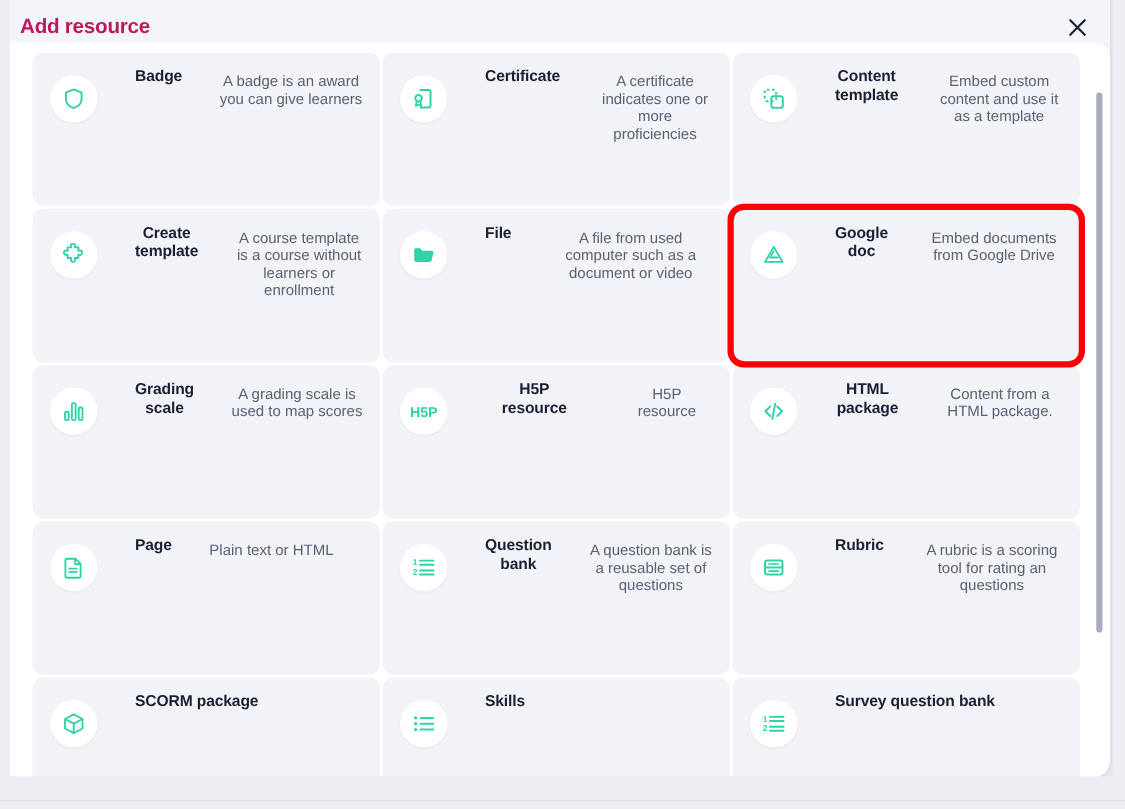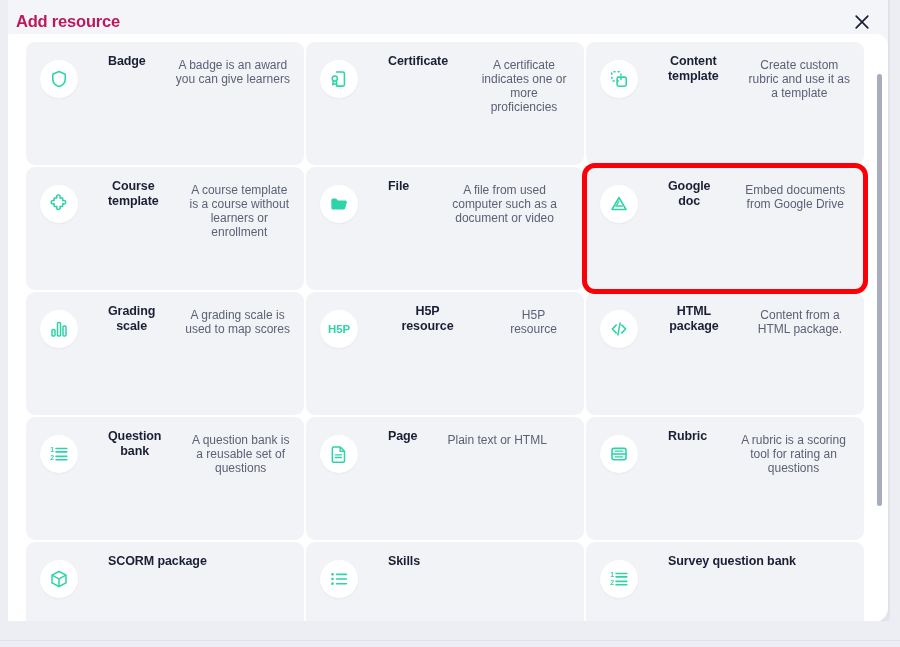--- a/index.html
+++ b/index.html
@@ -237,29 +237,29 @@
             <div class="card-desc">A certificate indicates one or more proficiencies</div>
           </div>
           <div class="card">
             <div class="icon-badge">
               <svg width="20" height="20" viewBox="0 0 24 24" fill="none">
                 <rect x="3.3" y="3.3" width="11" height="11" rx="2" stroke="#2dd4a7" stroke-width="1.9" stroke-dasharray="2.6 2.4"></rect>
                 <rect x="9.7" y="9.7" width="11" height="11" rx="2" stroke="#2dd4a7" stroke-width="1.9"></rect>
               </svg>
             </div>
             <div class="card-title">Content template</div>
-            <div class="card-desc">Create custom rubric and use it as a template</div>
+            <div class="card-desc">Embed custom content and use it as a template</div>
           </div>
           <div class="card">
             <div class="icon-badge">
               <svg width="20" height="20" viewBox="0 0 24 24" fill="none">
                 <path d="M9.2 3.2 a2.1 2.1 0 0 1 4.2 0 c0 .6-.3 1-.3 1.5 h3.3 v3.3 c.5 0 .9-.3 1.5-.3 a2.1 2.1 0 0 1 0 4.2 c-.6 0-1-.3-1.5-.3 v3.3 h-3.3 c0 .5.3.9.3 1.5 a2.1 2.1 0 0 1-4.2 0 c0-.6.3-1 .3-1.5 H6.2 v-3.3 c-.5 0-.9.3-1.5.3 a2.1 2.1 0 0 1 0-4.2 c.6 0 1 .3 1.5 .3 V4.7 h3.3 c0-.5-.3-.9-.3-1.5 Z" stroke="#2dd4a7" stroke-width="1.8" stroke-linejoin="round"></path>
               </svg>
             </div>
-            <div class="card-title">Course template</div>
+            <div class="card-title">Create template</div>
             <div class="card-desc">A course template is a course without learners or enrollment</div>
           </div>
           <div class="card">
             <div class="icon-badge">
               <svg width="20" height="20" viewBox="0 0 24 24" fill="none">
                 <path d="M2.8 7.2 a1.8 1.8 0 0 1 1.8-1.8 h4 l2 2.4 h9 a1.8 1.8 0 0 1 1.8 1.8 v0.4 H2.8 Z" fill="#2dd4a7"></path>
                 <path d="M2.8 9.6 h18.6 l-1.9 7.6 a1.8 1.8 0 0 1-1.75 1.4 H4.7 a1.8 1.8 0 0 1-1.8-1.8 Z" fill="#2dd4a7"></path>
               </svg>
             </div>
             <div class="card-title">File</div>
@@ -303,38 +303,38 @@
                 <path d="M15.4 7.4 L20 12 l-4.6 4.6" stroke="#2dd4a7" stroke-width="1.9" stroke-linecap="round" stroke-linejoin="round"></path>
                 <path d="M13.4 4.8 L10.6 19.2" stroke="#2dd4a7" stroke-width="1.8" stroke-linecap="round"></path>
               </svg>
             </div>
             <div class="card-title">HTML package</div>
             <div class="card-desc">Content from a HTML package.</div>
           </div>
           <div class="card">
             <div class="icon-badge">
               <svg width="20" height="20" viewBox="0 0 24 24" fill="none">
+                <path d="M5.4 3.6 h8.2 l5 5 v11.8 a1.4 1.4 0 0 1-1.4 1.4 H5.4 A1.4 1.4 0 0 1 4 20.4 V5 A1.4 1.4 0 0 1 5.4 3.6 Z" stroke="#2dd4a7" stroke-width="1.8" stroke-linejoin="round"></path>
+                <path d="M13.4 3.8 v4.9 h4.9" stroke="#2dd4a7" stroke-width="1.7" stroke-linejoin="round"></path>
+                <path d="M7.6 13 h7.4 M7.6 16.2 h7.4" stroke="#2dd4a7" stroke-width="1.6" stroke-linecap="round"></path>
+              </svg>
+            </div>
+            <div class="card-title">Page</div>
+            <div class="card-desc">Plain text or HTML</div>
+          </div>
+          <div class="card">
+            <div class="icon-badge">
+              <svg width="20" height="20" viewBox="0 0 24 24" fill="none">
                 <text x="1.4" y="10" font-family="Liberation Sans, sans-serif" font-size="8.2" font-weight="bold" fill="#2dd4a7">1</text>
                 <text x="1.4" y="19.4" font-family="Liberation Sans, sans-serif" font-size="8.2" font-weight="bold" fill="#2dd4a7">2</text>
                 <path d="M8.4 5.4 h13 M8.4 9.4 h13 M8.4 14.8 h13 M8.4 18.8 h13" stroke="#2dd4a7" stroke-width="1.9" stroke-linecap="round"></path>
               </svg>
             </div>
             <div class="card-title">Question bank</div>
             <div class="card-desc">A question bank is a reusable set of questions</div>
-          </div>
-          <div class="card">
-            <div class="icon-badge">
-              <svg width="20" height="20" viewBox="0 0 24 24" fill="none">
-                <path d="M5.4 3.6 h8.2 l5 5 v11.8 a1.4 1.4 0 0 1-1.4 1.4 H5.4 A1.4 1.4 0 0 1 4 20.4 V5 A1.4 1.4 0 0 1 5.4 3.6 Z" stroke="#2dd4a7" stroke-width="1.8" stroke-linejoin="round"></path>
-                <path d="M13.4 3.8 v4.9 h4.9" stroke="#2dd4a7" stroke-width="1.7" stroke-linejoin="round"></path>
-                <path d="M7.6 13 h7.4 M7.6 16.2 h7.4" stroke="#2dd4a7" stroke-width="1.6" stroke-linecap="round"></path>
-              </svg>
-            </div>
-            <div class="card-title">Page</div>
-            <div class="card-desc">Plain text or HTML</div>
           </div>
           <div class="card">
             <div class="icon-badge">
               <svg width="20" height="20" viewBox="0 0 24 24" fill="none">
                 <rect x="3.6" y="5.2" width="16.8" height="13.6" rx="2.2" stroke="#2dd4a7" stroke-width="1.9"></rect>
                 <path d="M3.6 12 h16.8" stroke="#2dd4a7" stroke-width="1.9"></path>
                 <path d="M7.4 8.6 h9.2" stroke="#2dd4a7" stroke-width="1.6" stroke-linecap="round"></path>
                 <path d="M7.4 15.4 h9.2" stroke="#2dd4a7" stroke-width="1.6" stroke-linecap="round"></path>
               </svg>
             </div>

